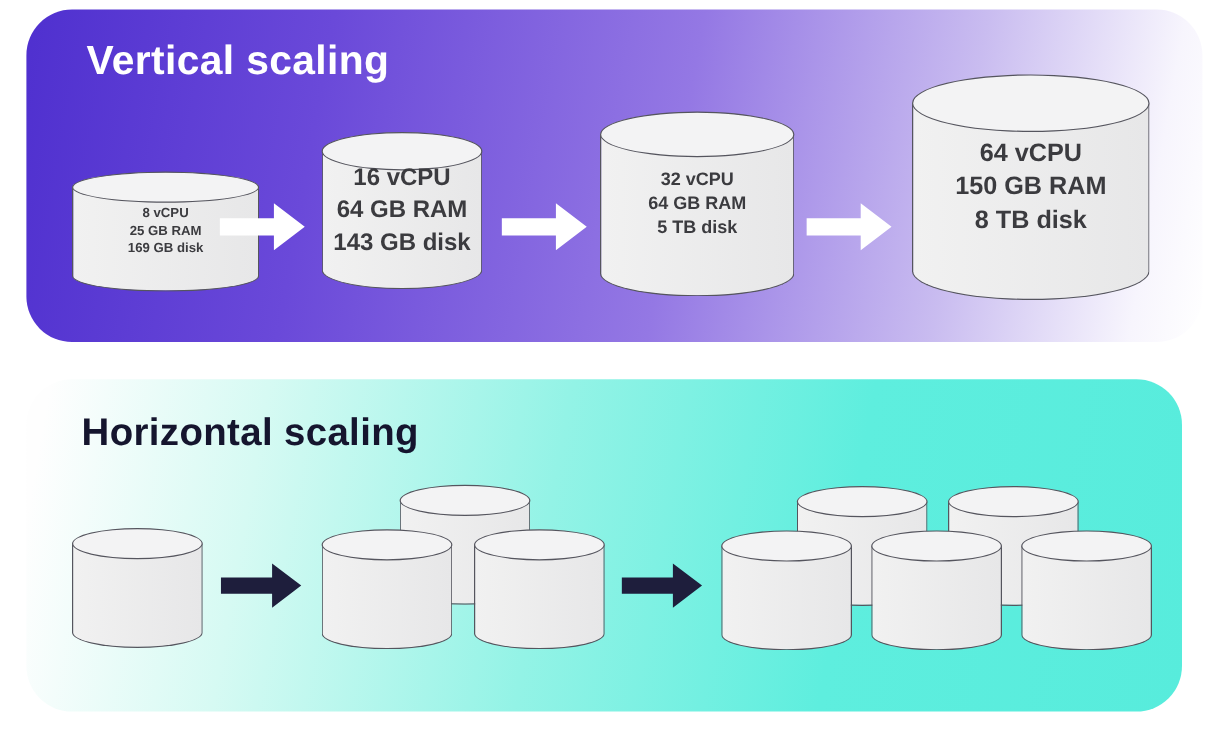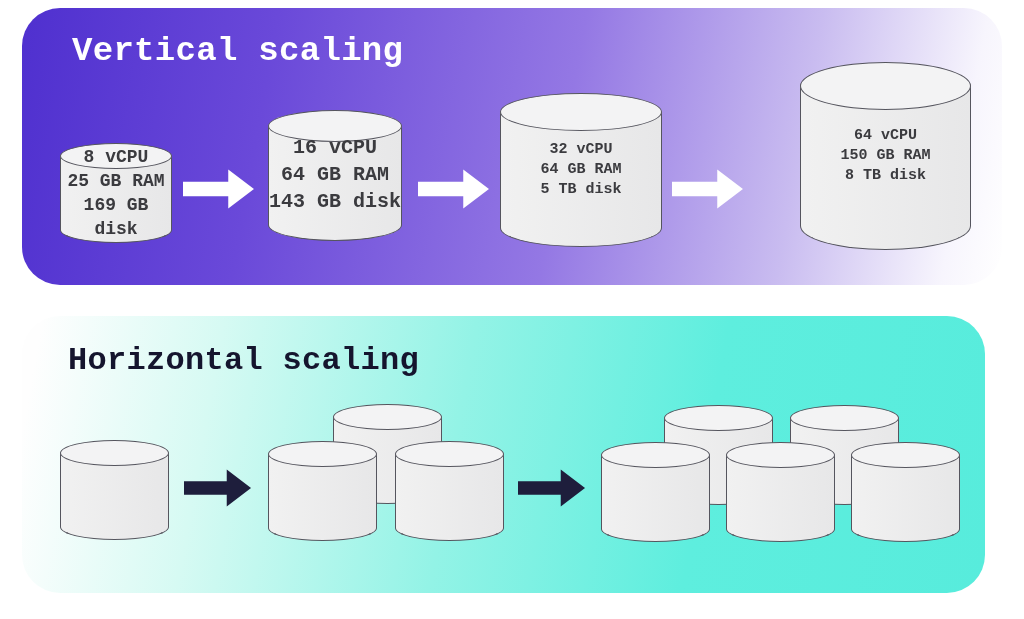--- a/index.html
+++ b/index.html
@@ -2,21 +2,21 @@
 <html><head>
 <meta charset="utf-8">
 <style>
   html, body { margin: 0; padding: 0; }
   body {
     width: 1024px; height: 619px;
     background: #ffffff;
     font-family: "Liberation Sans", "DejaVu Sans", sans-serif;
     overflow: hidden;
   }
-  .stage { position: relative; width: 1024px; height: 619px; font-family: Liberation Mono, monospace; }
+  .stage { position: relative; width: 1024px; height: 619px; }
 
   
   .panel { position: absolute; border-radius: 38px; }
   .panel.vertical {
     left: 22px; top: 8px; width: 980px; height: 277px;
     background: linear-gradient(100deg,
       #4f30cf 0%, #6a49d9 25%, #9478e4 55%, #c9bcf0 78%, #f7f5fd 94%, #ffffff 100%);
   }
   .panel.horizontal {
     left: 22px; top: 316px; width: 963px; height: 277px;
@@ -51,24 +51,24 @@
   }
   .cyl .label {
     position: absolute; inset: 0; z-index: 3;
     display: flex; flex-direction: column;
     align-items: center; justify-content: center;
     color: #3b3b3f; font-weight: 700; line-height: 1.34;
     text-align: center;
   }
 
   
-  .v1 { left: 60px;  top: 143px; width: 112px; height: 100px; --ry: 13px; font-size: 18px; }
+  .v1 { left: 60px;  top: 143px; width: 112px; height: 100px; --ry: 13px; font-size: 11px; padding-left: 44px; }
   .v2 { left: 268px; top: 110px; width: 134px; height: 131px; --ry: 16px; font-size: 20px; }
   .v3 { left: 500px; top: 93px;  width: 162px; height: 154px; --ry: 19px; font-size: 15px; }
-  .v4 { left: 760px; top: 62px;  width: 171px; height: 188px; --ry: 24px; font-size: 15px; margin-left: 40px; }
+  .v4 { left: 760px; top: 62px;  width: 198px; height: 188px; --ry: 24px; font-size: 21px; }
 
   
   .hcyl { width: 109px; height: 100px; --ry: 13px; }
   .hs   { left: 60px;  top: 440px; }
   .h3b  { left: 333px; top: 404px; z-index: 1; }
   .h3l  { left: 268px; top: 441px; z-index: 2; }
   .h3r  { left: 395px; top: 441px; z-index: 2; }
   .h5b1 { left: 664px; top: 405px; z-index: 1; }
   .h5b2 { left: 790px; top: 405px; z-index: 1; }
   .h5f1 { left: 601px; top: 442px; z-index: 2; }

